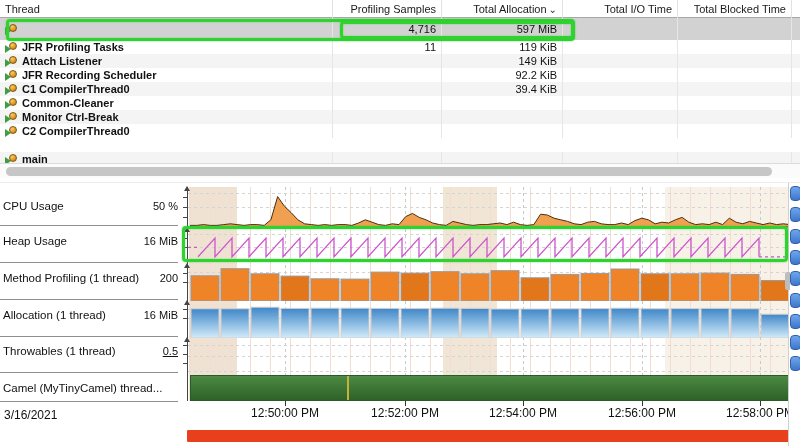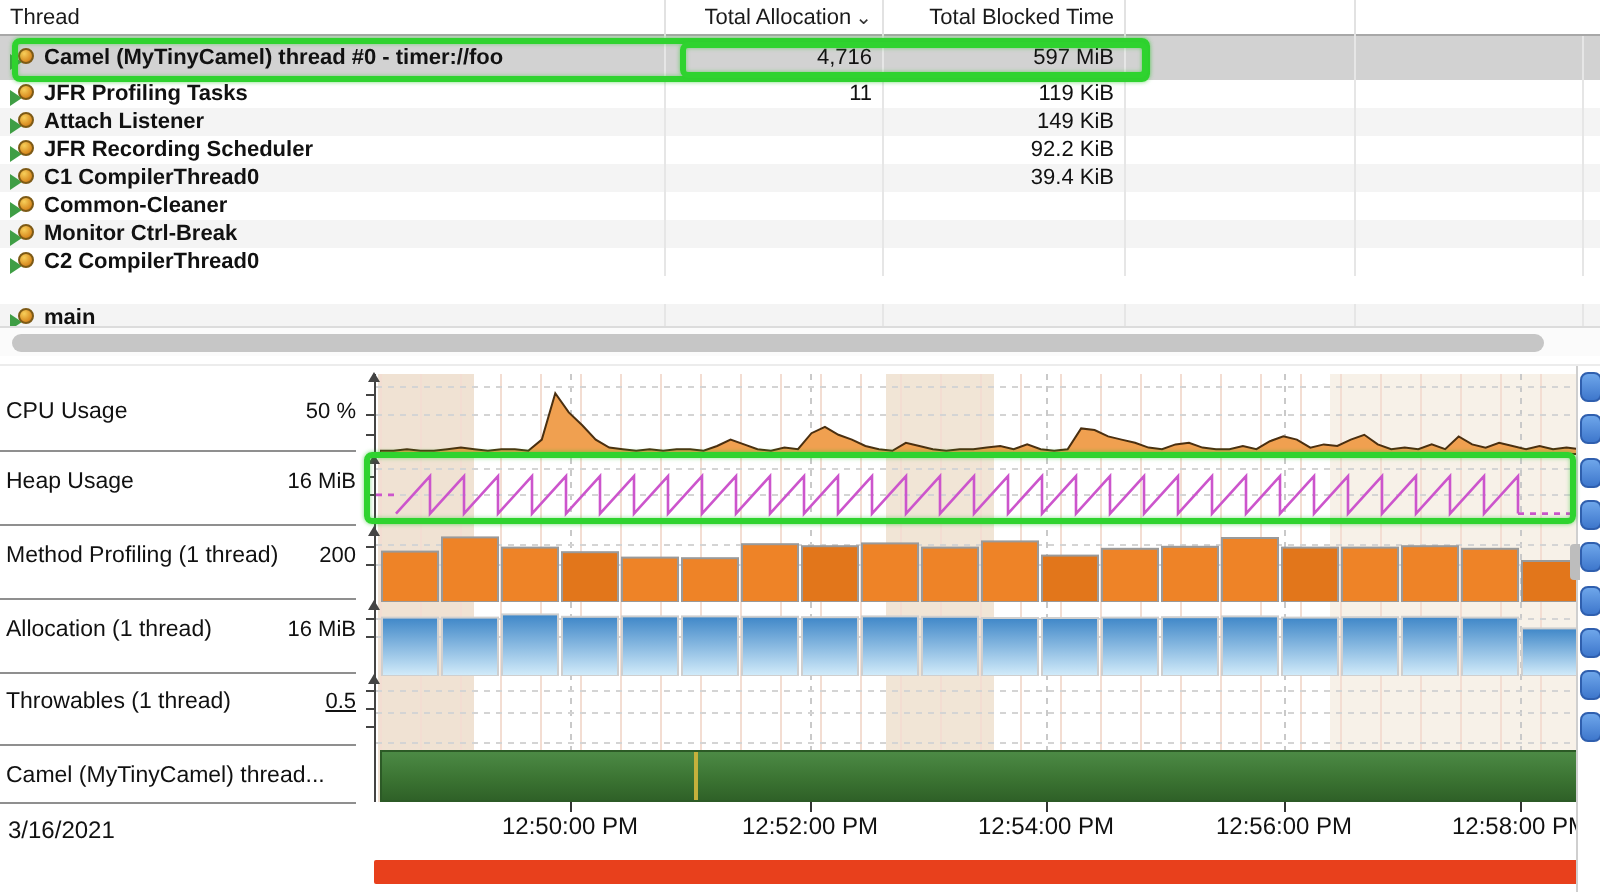--- a/index.html
+++ b/index.html
@@ -78,32 +78,33 @@
       border-radius:2px 0 0 2px; z-index:8;}
 </style>
 </head>
 <body>
 
 <div class="screen">
 
   <div class="ttable">
     <div class="thead">
       <div class="hc first">Thread</div>
+      <div class="hc">Profiling Samples</div>
       <div class="hc"><span>Total Allocation</span><span class="sortglyph">⌄</span></div>
+      <div class="hc">Total I/O Time</div>
       <div class="hc">Total Blocked Time</div>
       <div class="hc"></div>
     </div>
     <div class="trows">
         <div class="trow sel">
           <div class="c name">
             <span class="thread-ic">
               <span class="tri"></span>
               <span class="dot"></span>
             </span>
-            <span>Camel (MyTinyCamel) thread #0 - timer://foo</span>
           </div>
           <div class="c">4,716</div>
           <div class="c">597 MiB</div>
           <div class="c"></div>
           <div class="c"></div>
           <div class="c"></div>
         </div>
         <div class="trow">
           <div class="c name">
             <span class="thread-ic">

